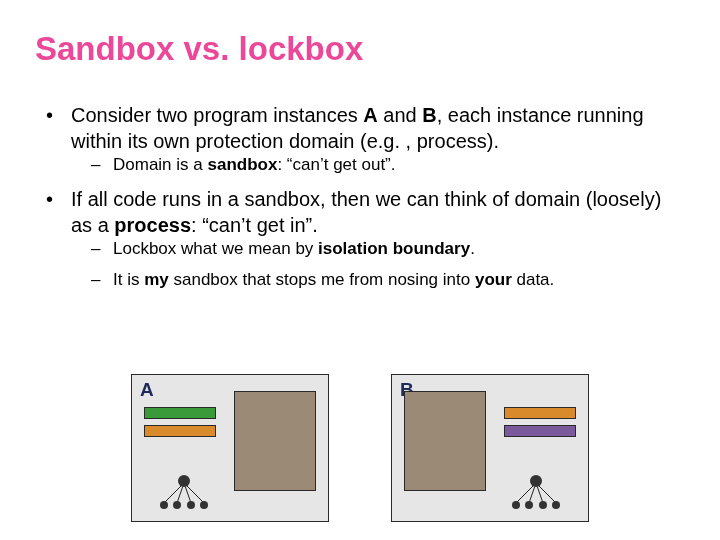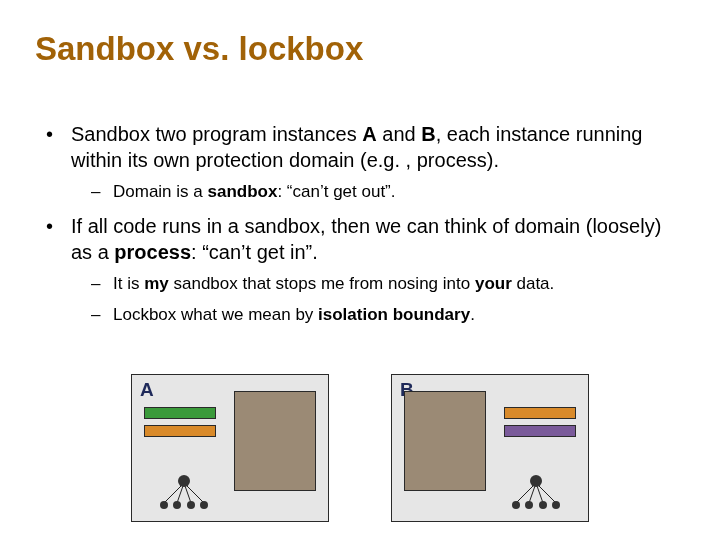--- a/index.html
+++ b/index.html
@@ -11,22 +11,22 @@
     color: #000;
     position: relative;
     overflow: hidden;
   }
   .slide {
     padding: 30px 35px 0 35px;
   }
   .title {
     font-size: 33px;
     font-weight: bold;
-    color: #a16207;
-    margin-bottom: 54px;
+    color: #ec4899;
+    margin-bottom: 35px;
   }
   ul.level1 {
     list-style: none;
     padding-left: 8px;
   }
   ul.level1 > li {
     position: relative;
     padding-left: 28px;
     font-size: 20px;
     line-height: 1.28;
@@ -35,21 +35,21 @@
   ul.level1 > li::before {
     content: "•";
     position: absolute;
     left: 3px;
     top: 0;
     font-size: 20px;
   }
   ul.level2 {
     list-style: none;
     padding-left: 20px;
-    margin-top: 8px;
+    margin-top: 0;
   }
   ul.level2 > li {
     position: relative;
     padding-left: 22px;
     font-size: 17px;
     line-height: 1.35;
     margin-bottom: 8px;
   }
   ul.level2 > li::before {
     content: "–";
@@ -120,35 +120,35 @@
   .tree svg { width: 60px; height: 40px; display: block; }
 </style>
 </head>
 <body>
 
 <div class="slide">
   <h1 class="title">Sandbox vs. lockbox</h1>
 
   <ul class="level1">
     <li>
-      <span>Sandbox two program instances </span><span class="b">A</span><span> and </span><span class="b">B</span><span>, each instance running within its own protection domain (e.g. , process).</span>
+      <span>Consider two program instances </span><span class="b">A</span><span> and </span><span class="b">B</span><span>, each instance running within its own protection domain (e.g. , process).</span>
       <ul class="level2">
         <li>
           <span>Domain is a </span><span class="b">sandbox</span><span>: “can’t get out”.</span>
         </li>
       </ul>
     </li>
     <li>
       <span>If all code runs in a sandbox, then we can think of domain (loosely) as a </span><span class="b">process</span><span>: “can’t get in”.</span>
       <ul class="level2">
         <li>
-          <span>It is </span><span class="b">my</span><span> sandbox that stops me from nosing into </span><span class="b">your</span><span> data.</span>
+          <span>Lockbox what we mean by </span><span class="b">isolation boundary</span><span>.</span>
         </li>
         <li>
-          <span>Lockbox what we mean by </span><span class="b">isolation boundary</span><span>.</span>
+          <span>It is </span><span class="b">my</span><span> sandbox that stops me from nosing into </span><span class="b">your</span><span> data.</span>
         </li>
       </ul>
     </li>
   </ul>
 </div>
 
 <div class="diagrams">
   <div class="box box-a">
     <div class="box-label">A</div>
     <div class="bar green"></div>

